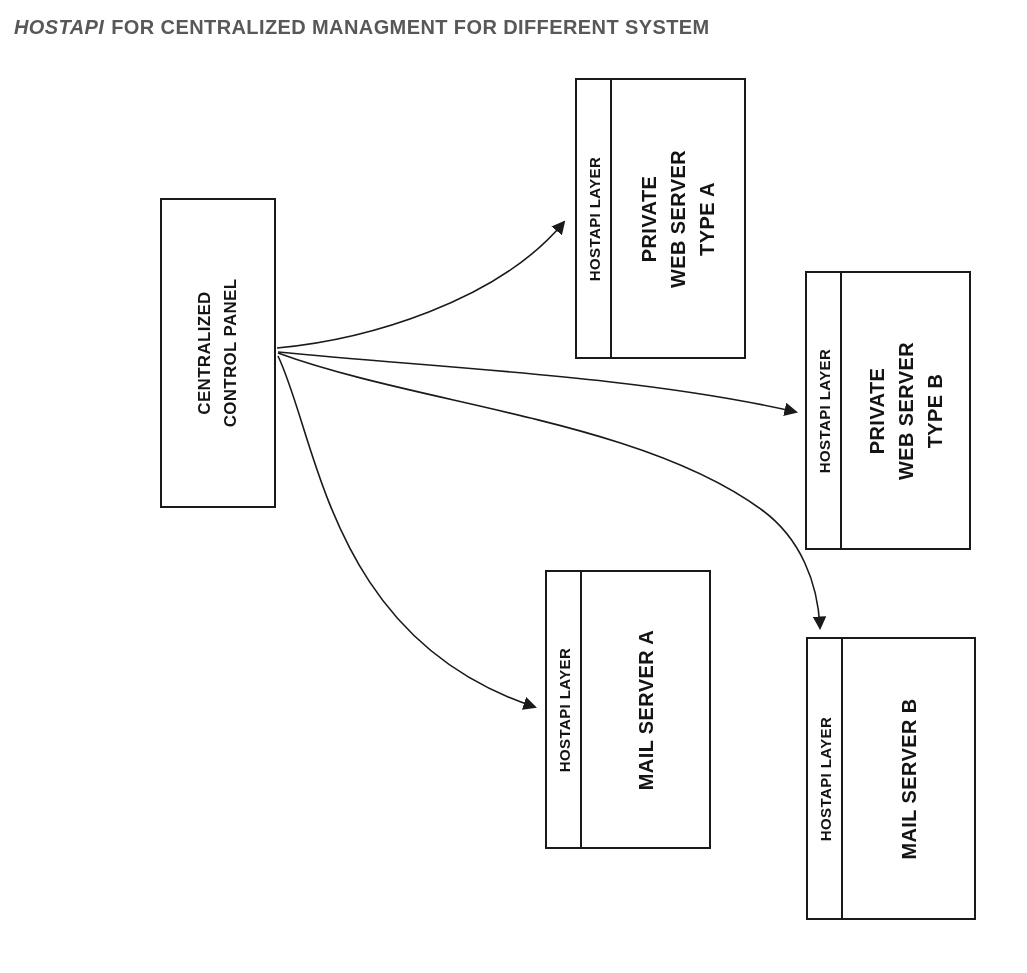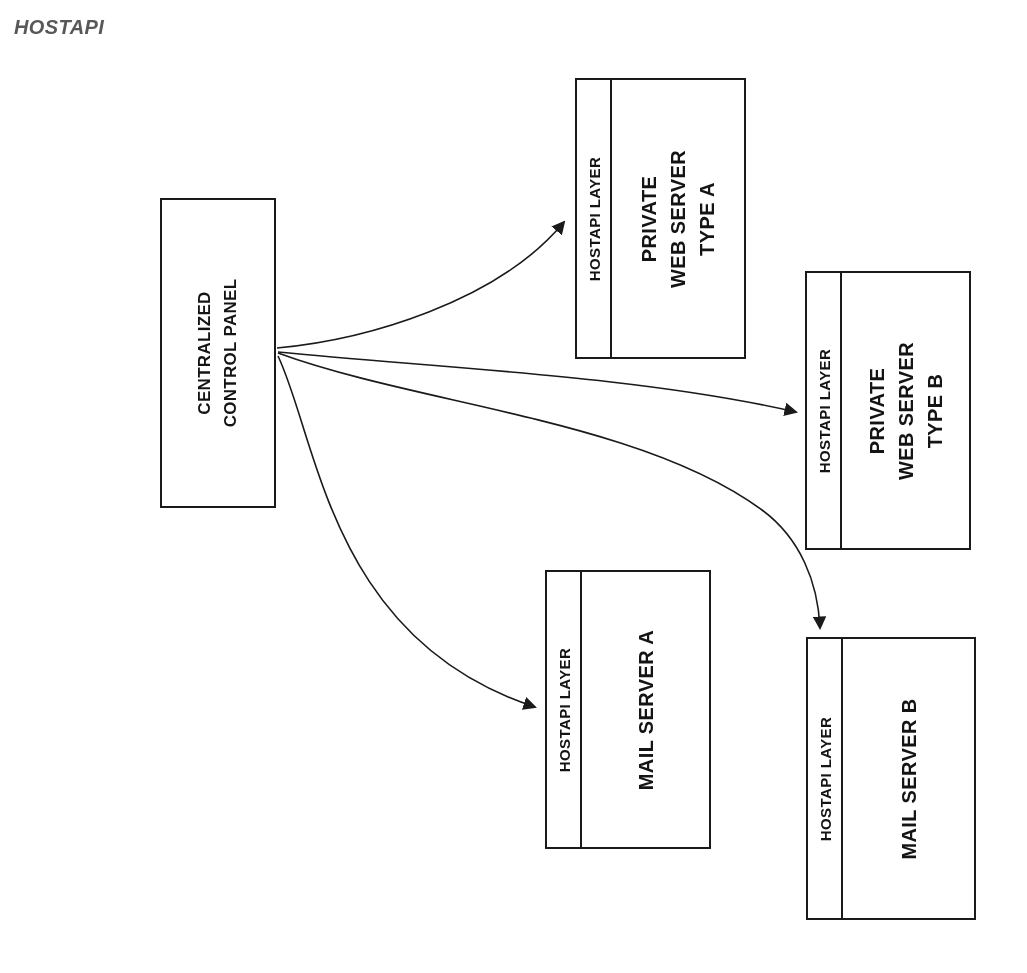--- a/index.html
+++ b/index.html
@@ -94,20 +94,21 @@
     stroke-width: 1.6;
   }
 </style>
 </head>
 <body>
 
 <div id="canvas">
 
   <div class="title">
     <span class="brand">HOSTAPI</span>
+    <span class="rest">FOR CENTRALIZED MANAGMENT FOR DIFFERENT SYSTEM</span>
   </div>
 
   <svg class="arrows" viewBox="0 0 1027 973">
     <defs>
       <marker id="arrow" viewBox="0 0 10 10" refX="8.5" refY="5" markerWidth="8.5" markerHeight="8.5" orient="auto-start-reverse">
         <path d="M0,0 L10,5 L0,10 z" fill="#1a1a1a"></path>
       </marker>
     </defs>
     <path class="edge" d="M 277 348 C 365 340, 498 302, 564 222" marker-end="url(#arrow)"></path>
     <path class="edge" d="M 278 352 C 440 368, 640 376, 796 412" marker-end="url(#arrow)"></path>

